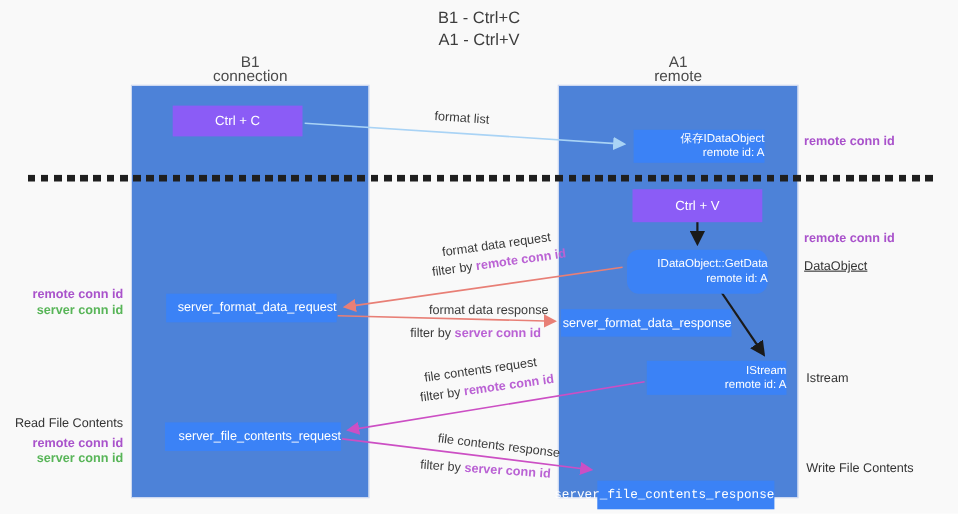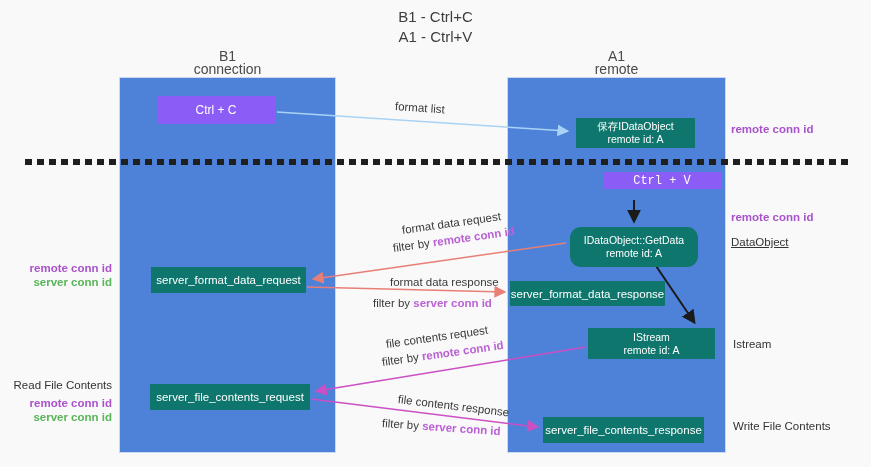--- a/index.html
+++ b/index.html
@@ -32,21 +32,21 @@
     background:repeating-linear-gradient(90deg,#1f1f1f 0 7px,transparent 7px 12px);
     z-index:3;
   }
   svg.arrows{position:absolute;left:0;top:0;z-index:2;}
   .box{
     position:absolute;z-index:4;color:#fff;text-align:center;
     display:flex;flex-direction:column;justify-content:center;
     white-space:nowrap;
   }
   .box.green{background:#8b5cf6;font-size:12px;}
-  .box.orange{background:#0f766e;}
+  .box.orange{background:#3b82f6;align-items:flex-end;}
   .box.single{font-size:11.5px;}
   .box.double{font-size:10.5px;line-height:13px;}
   .flow-label{
     position:absolute;z-index:4;font-size:11.5px;color:#3a3a3a;
     white-space:nowrap;transform-origin:left center;
   }
   .side-label{
     position:absolute;z-index:4;font-size:11.5px;color:#333;
     white-space:nowrap;line-height:14px;
   }
@@ -105,21 +105,21 @@
 
   <div class="box green" style="left:157px;top:96px;width:118px;height:28px;">
     <div>Ctrl + C</div>
   </div>
 
   <div class="box orange double" style="left:576px;top:118px;width:119px;height:30px;">
     <div>保存IDataObject</div>
     <div>remote id: A</div>
   </div>
 
-  <div class="box green" style="left:603px;top:172px;width:118px;height:17px;font-family:Liberation Mono, monospace;">
+  <div class="box green" style="left:575px;top:172px;width:118px;height:30px;">
     <div>Ctrl + V</div>
   </div>
 
   <div class="box orange double" style="left:570px;top:227px;width:128px;height:40px;border-radius:11px;">
     <div>IDataObject::GetData</div>
     <div>remote id: A</div>
   </div>
 
   <div class="box orange single" style="left:151px;top:267px;width:155px;height:26px;">
     <div>server_format_data_request</div>
@@ -131,21 +131,21 @@
 
   <div class="box orange double" style="left:588px;top:328px;width:127px;height:31px;">
     <div>IStream</div>
     <div>remote id: A</div>
   </div>
 
   <div class="box orange single" style="left:150px;top:384px;width:160px;height:26px;">
     <div>server_file_contents_request</div>
   </div>
 
-  <div class="box orange single" style="left:543px;top:417px;width:161px;height:26px;">
+  <div class="box orange single" style="left:543px;top:437px;width:161px;height:26px;font-family:Liberation Mono, monospace;">
     <div>server_file_contents_response</div>
   </div>
 
   <div class="flow-label" style="left:395px;top:100px;transform:rotate(4deg);">format list</div>
 
   <div class="flow-label" style="left:402px;top:224px;transform:rotate(-8deg);">format data request</div>
   <div class="flow-label" style="left:393px;top:242px;transform:rotate(-8deg);">
     <span>filter by </span><span class="conn-purple-inline">remote conn id</span>
   </div>
 

